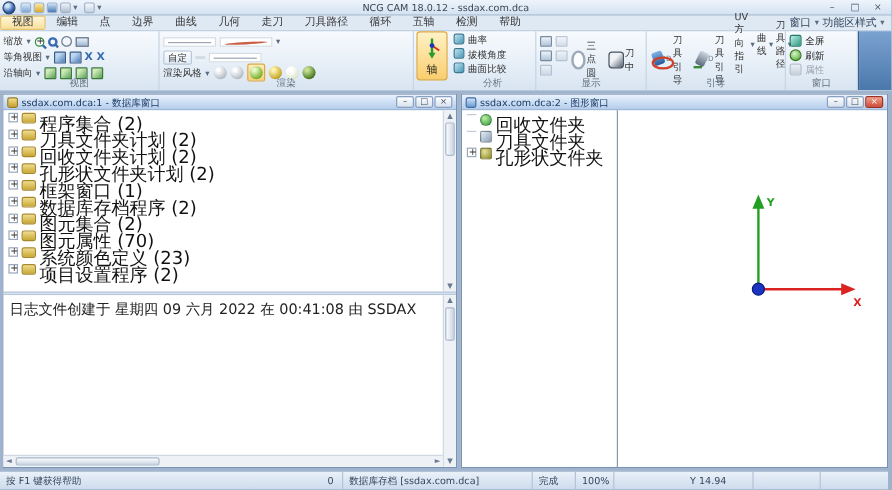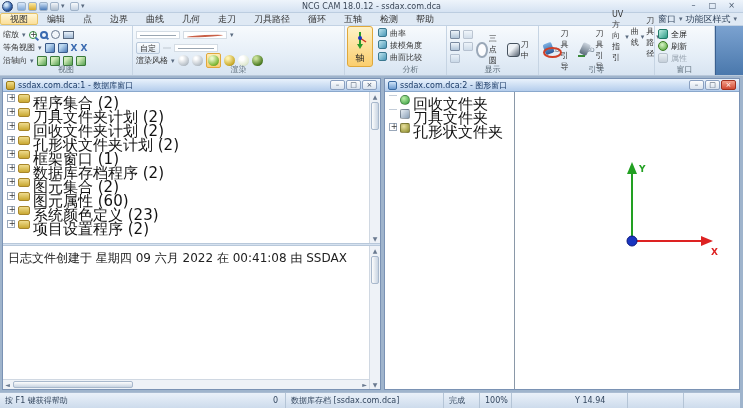--- a/index.html
+++ b/index.html
@@ -418,21 +418,21 @@
             <span>数据库存档程序 (2)</span>
             </div>
           <div class="trow">
             <span class="plus"></span>
               <span class="dbicon"></span>
             <span>图元集合 (2)</span>
             </div>
           <div class="trow">
             <span class="plus"></span>
               <span class="dbicon"></span>
-            <span>图元属性 (60)</span>
+            <span>图元属性 (70)</span>
             </div>
           <div class="trow">
             <span class="plus"></span>
               <span class="dbicon"></span>
             <span>系统颜色定义 (23)</span>
             </div>
           <div class="trow">
             <span class="plus"></span>
               <span class="dbicon"></span>
             <span>项目设置程序 (2)</span>

